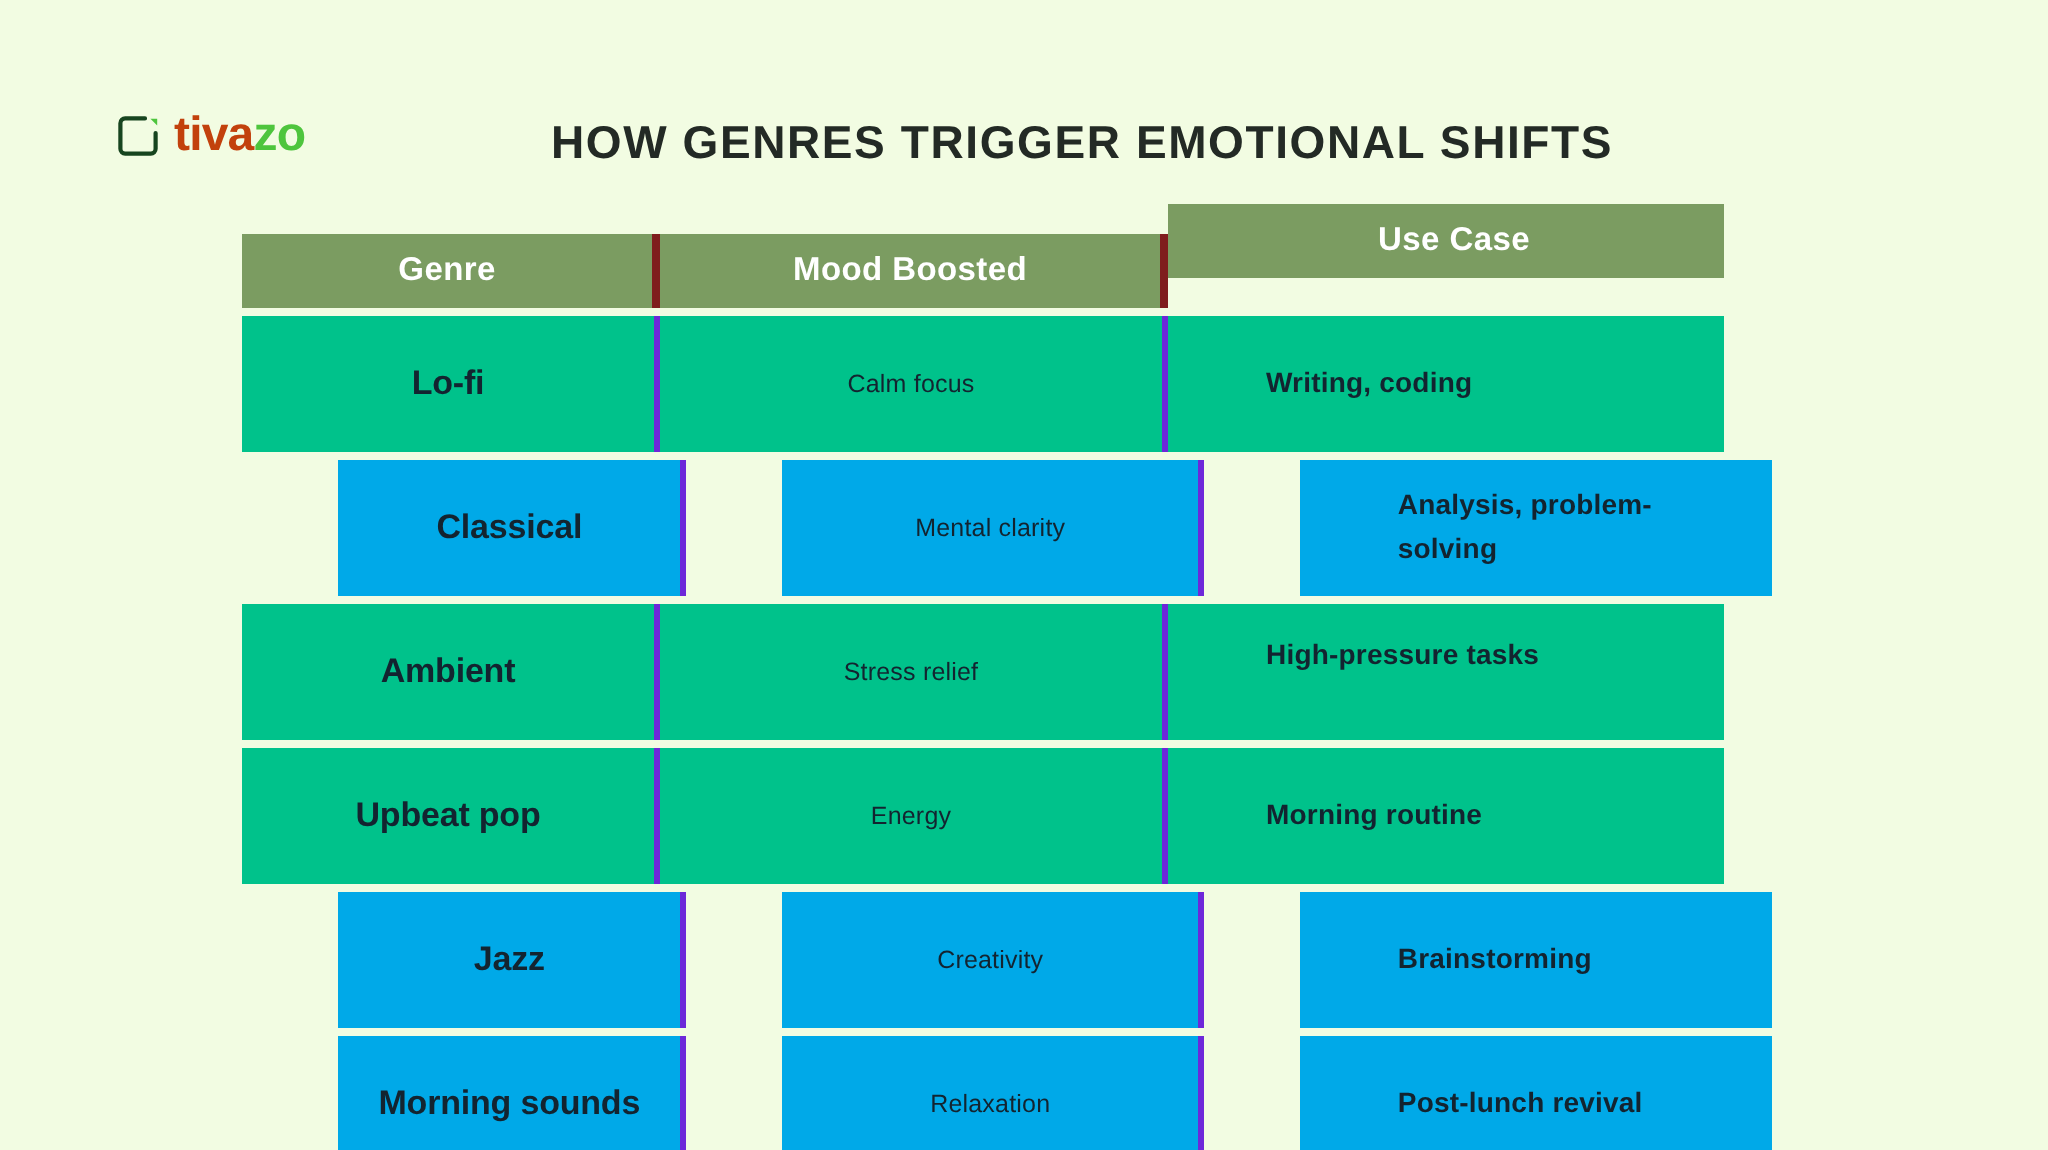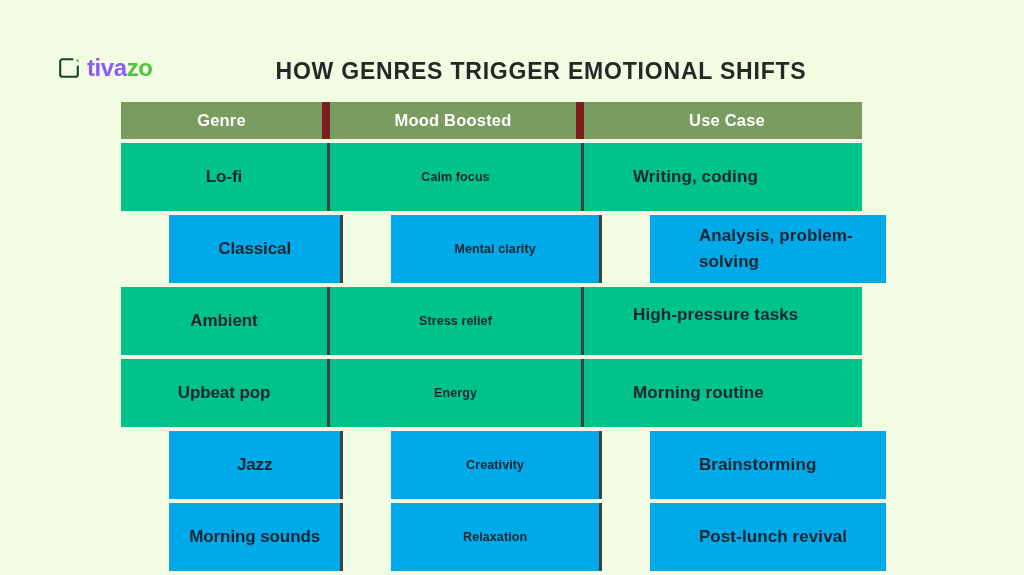--- a/index.html
+++ b/index.html
@@ -31,21 +31,21 @@
     position: relative;
     flex: 0 0 auto;
   }
   .logo-text {
     font-size: 24px;
     font-weight: 700;
     letter-spacing: -0.4px;
     line-height: 1;
     white-space: nowrap;
   }
-  .logo-text .t1 { color: #8b5cf6; }
+  .logo-text .t1 { color: #c2410c; }
   .logo-text .t2 { color: #4ec53d; }
 
   
   .title {
     position: absolute;
     left: 0;
     right: 12px;
     top: 58px;
     text-align: center;
     padding-left: 70px;
@@ -84,47 +84,47 @@
   
   .header-row .cell {
     background: #7b9c61;
     height: 37px;
     color: #ffffff;
     font-size: 16.5px;
     font-weight: 700;
     letter-spacing: 0.2px;
   }
   .header-row .col-0,
-  .header-row .col-1 { border-right: 8px solid #7f1d1d; }
+  .header-row .col-1 { border-right: 4px solid #7f1d1d; margin-top: 15px; }
   .header-row .col-2 { justify-content: center; padding-left: 22px; }
 
   
   .body-row .cell {
     height: 68px;
     color: #132430;
   }
   .body-row.green .cell { background: #00c28b; }
   .body-row.blue  .cell { background: #00a9e8; margin-left: 48px; }
   .body-row .col-0,
-  .body-row .col-1 { border-right: 3px solid #404040; }
+  .body-row .col-1 { border-right: 3px solid #6d28d9; }
 
   .genre-text {
     font-size: 17px;
     font-weight: 700;
     letter-spacing: -0.1px;
     text-align: center;
   }
   .mood-text {
     font-size: 12.5px;
-    font-weight: 700;
+    font-weight: 400;
     letter-spacing: 0.1px;
     text-align: center;
   }
   .use-text {
-    font-size: 17px;
+    font-size: 14px;
     font-weight: 700;
     letter-spacing: 0.1px;
     line-height: 1.55;
     text-align: left;
   }
   
   .body-row[data-row="2"] .col-2 { align-items: flex-start; padding-top: 15px; }
 </style>
 </head>
 <body>

